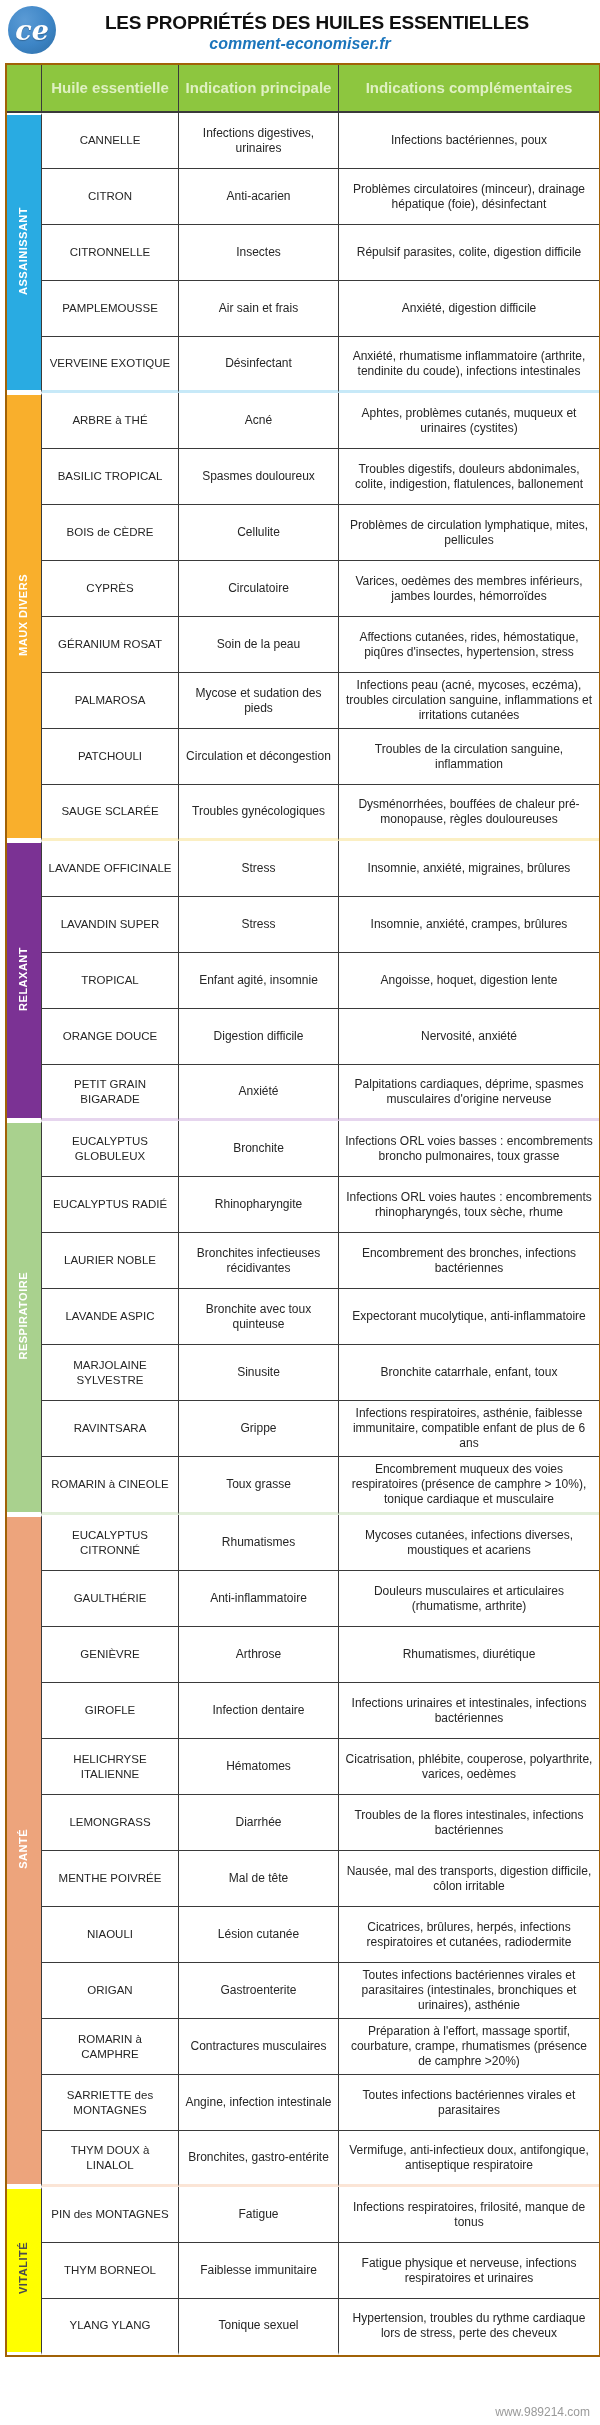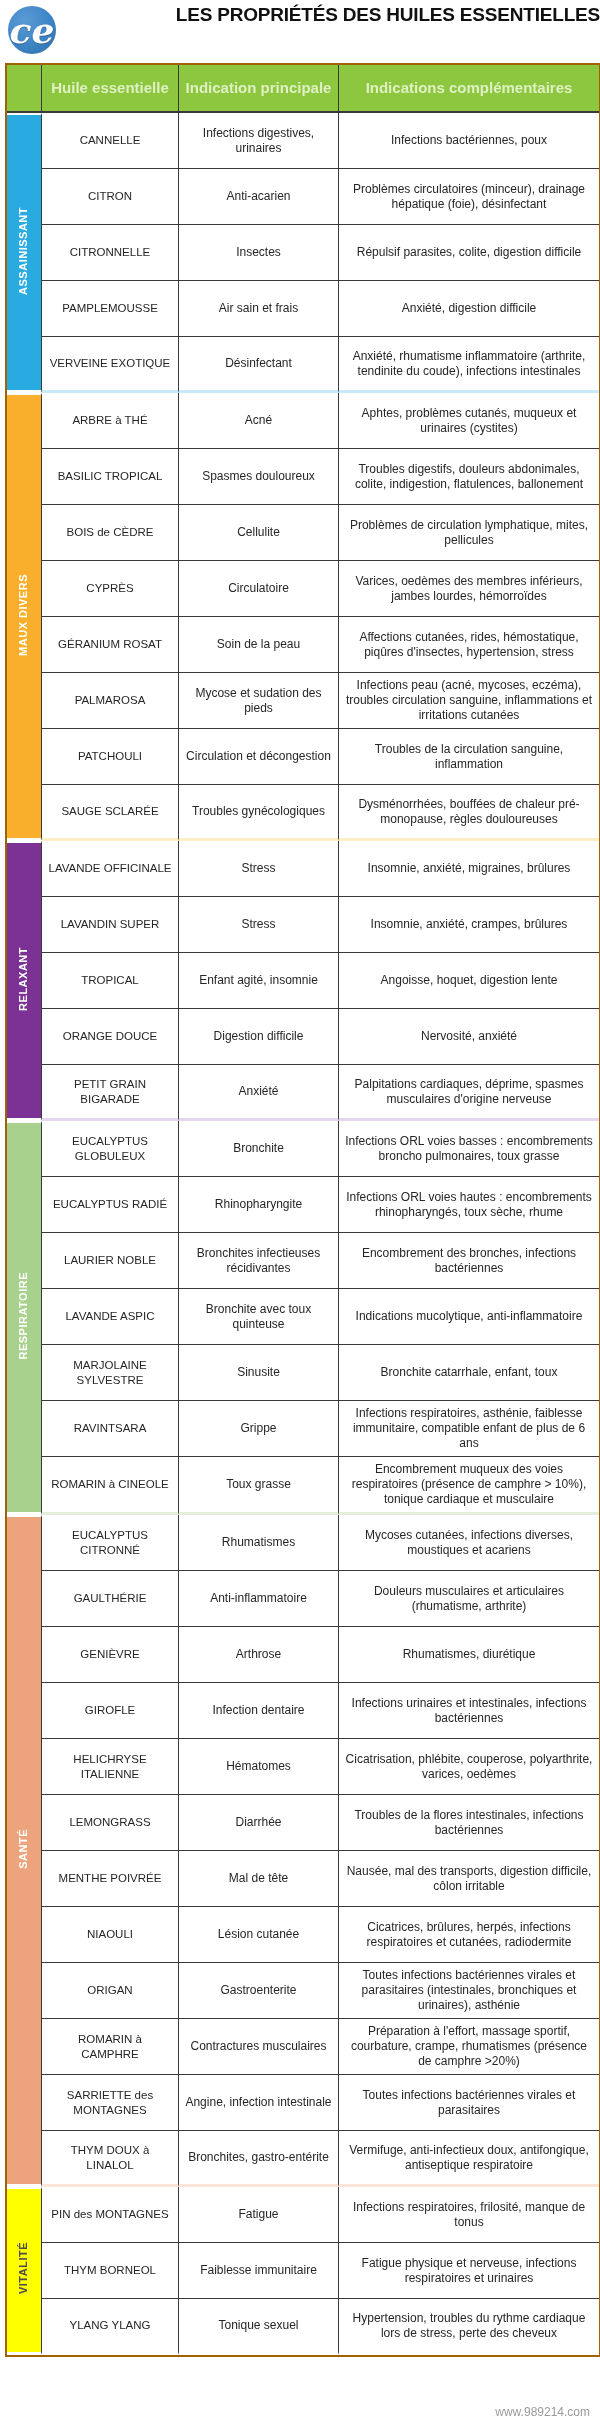--- a/index.html
+++ b/index.html
@@ -13,27 +13,27 @@
     box-sizing:border-box;
   }
   
   .top{position:relative;height:60px;}
   .logo{
     position:absolute;left:8px;top:6px;
     width:48px;height:48px;border-radius:50%;
     background:radial-gradient(circle at 35% 30%, #5b9bd5 0%, #3d85c6 55%, #2e6da4 100%);
     color:#ffffff;
     font-family:"DejaVu Serif", serif;
-    font-style:italic;font-weight:bold;font-size:36px;
+    font-style:italic;font-weight:bold;font-size:27px;
     display:flex;align-items:center;justify-content:center;
     text-shadow:0 1px 1px rgba(0,0,0,.25);
   }
   .title{
-    margin:0;padding:4px 0 0 34px;
-    text-align:right;
+    margin:0;padding:12px 0 0 34px;
+    text-align:center;
     font-size:19px;font-weight:bold;color:#111111;
     letter-spacing:-0.2px;
   }
   .subtitle{
     margin:1px 0 0 0;
     text-align:center;
     font-size:16px;font-weight:bold;font-style:italic;
     color:#1b75bc;
   }
   
@@ -97,20 +97,21 @@
   }
 </style>
 </head>
 <body>
 
 <div class="page">
 
   <div class="top">
     <div class="logo">ce</div>
     <h1 class="title">LES PROPRIÉTÉS DES HUILES ESSENTIELLES</h1>
+    <div class="subtitle">comment-economiser.fr</div>
   </div>
 
   <table class="oils">
     <colgroup>
       <col class="c-side">
         <col class="c-name">
         <col class="c-main">
         <col class="c-extra">
     </colgroup>
     <thead>
@@ -227,21 +228,21 @@
           <td class="extra">Infections ORL voies hautes : encombrements rhinopharyngés, toux sèche, rhume</td>
         </tr>
         <tr class="section-row" style="--sep: #e2efda;">
           <td class="name">LAURIER NOBLE</td>
           <td class="main">Bronchites infectieuses récidivantes</td>
           <td class="extra">Encombrement des bronches, infections bactériennes</td>
         </tr>
         <tr class="section-row" style="--sep: #e2efda;">
           <td class="name">LAVANDE ASPIC</td>
           <td class="main">Bronchite avec toux quinteuse</td>
-          <td class="extra">Indications mucolytique, anti-inflammatoire</td>
+          <td class="extra">Expectorant mucolytique, anti-inflammatoire</td>
         </tr>
         <tr class="section-row" style="--sep: #e2efda;">
           <td class="name">MARJOLAINE SYLVESTRE</td>
           <td class="main">Sinusite</td>
           <td class="extra">Bronchite catarrhale, enfant, toux</td>
         </tr>
         <tr class="section-row" style="--sep: #e2efda;">
           <td class="name">RAVINTSARA</td>
           <td class="main">Grippe</td>
           <td class="extra">Infections respiratoires, asthénie, faiblesse immunitaire, compatible enfant de plus de 6 ans</td>

